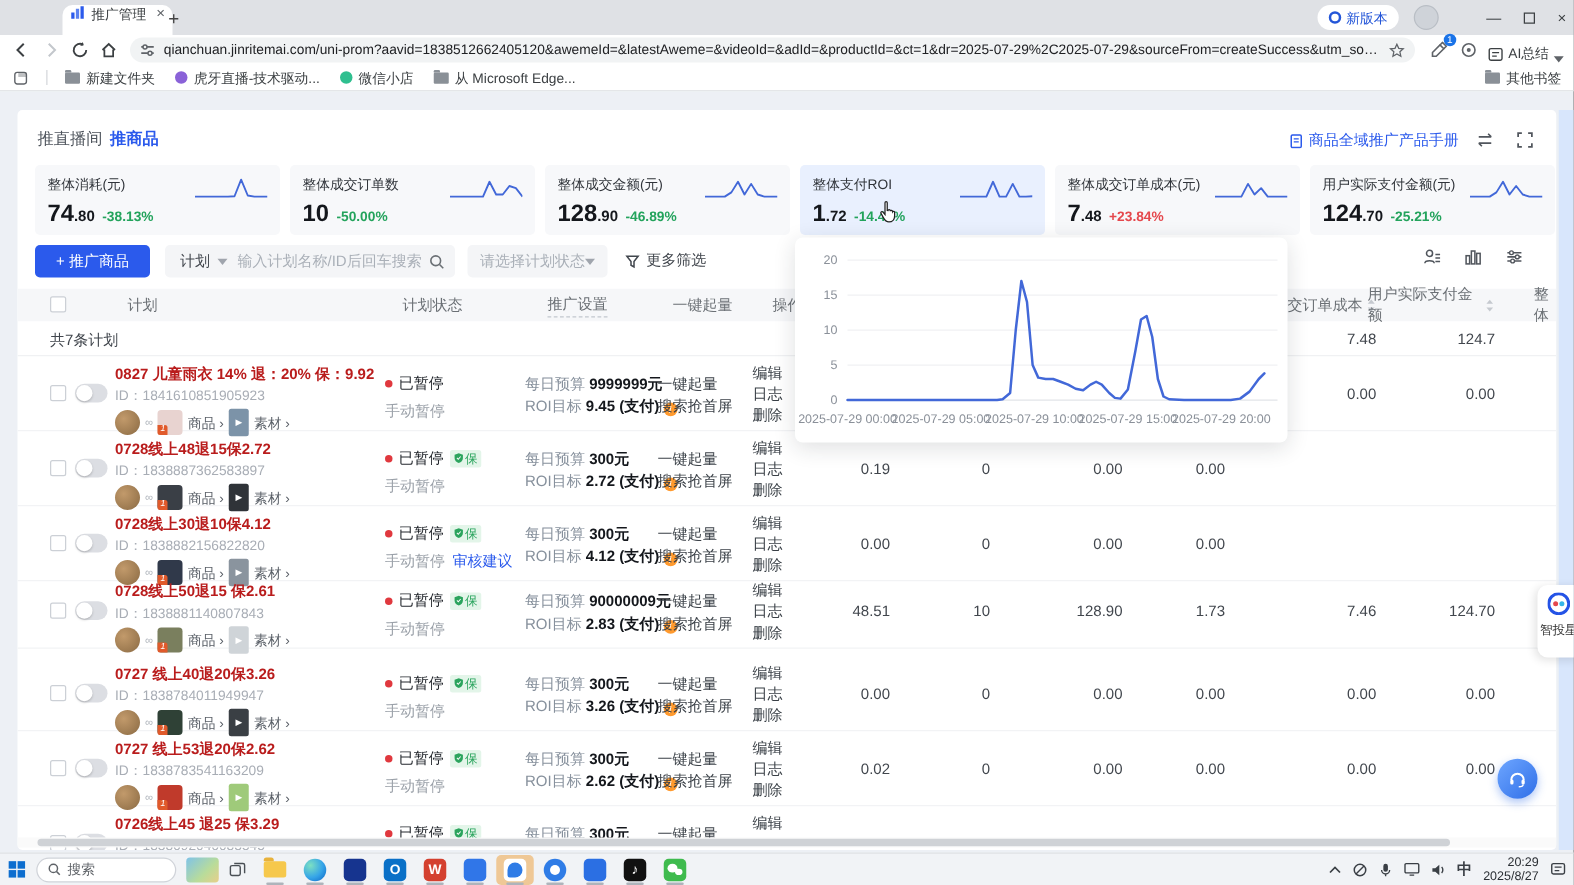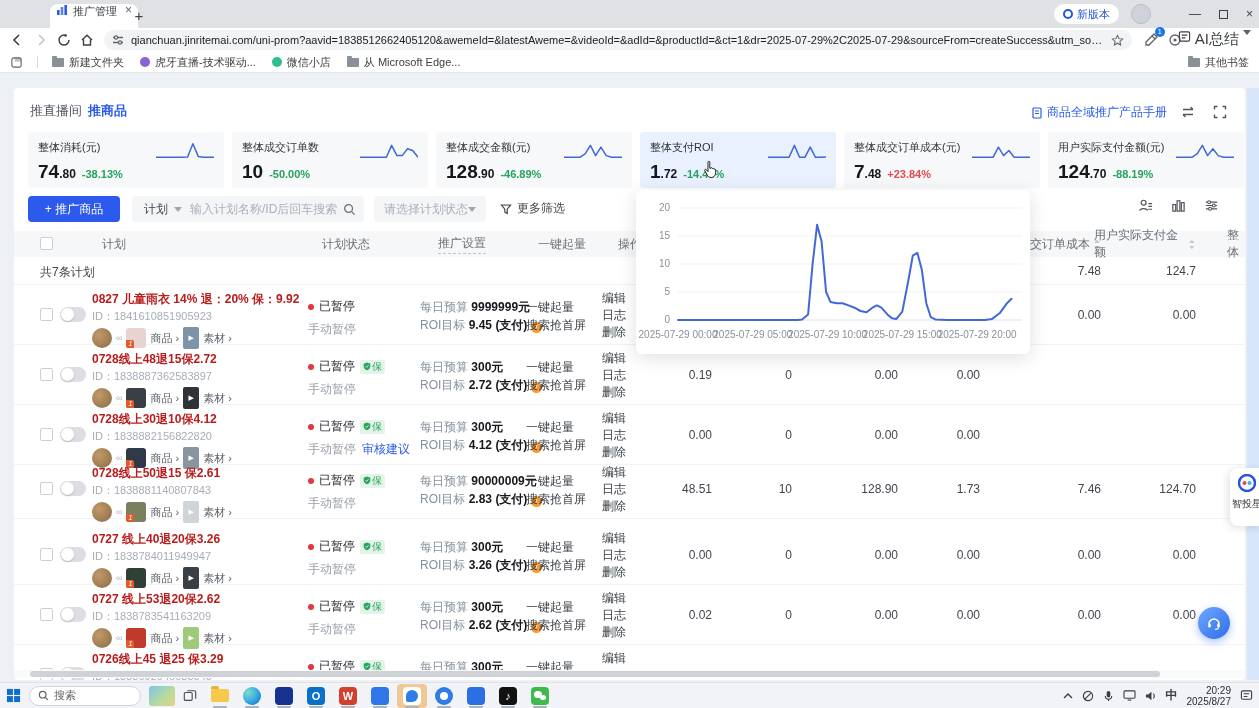--- a/index.html
+++ b/index.html
@@ -21,21 +21,21 @@
   .tp-avatar{position:absolute;right:108px;top:4px;width:20px;height:20px;border-radius:50%;background:#cfd3d9;border:1px solid #b9bec5;}
   .winbtns{position:absolute;right:6px;top:0;height:28px;display:flex;align-items:center;gap:18px;color:#3c4043;font-size:12px;}
   .maxbox{width:9px;height:9px;border:1px solid #3c4043;display:inline-block;}
 
   .navbar{position:absolute;left:0;top:28px;width:1259px;height:24px;background:#fff;}
   .nav-ic{position:absolute;top:3px;width:18px;height:18px;color:#5f6368;display:flex;align-items:center;justify-content:center;}
   .addr{position:absolute;left:104px;top:2px;width:1028px;height:20px;background:#f1f3f4;border-radius:10px;
         display:flex;align-items:center;padding:0 8px;gap:7px;}
   .addr-url{flex:1;font-size:11px;color:#202124;white-space:nowrap;overflow:hidden;text-overflow:ellipsis;}
   .ext-badge{position:absolute;top:-4px;right:-5px;background:#1a73e8;color:#fff;font-size:8px;border-radius:6px;padding:0 3px;line-height:10px;}
-  .ai-btn{position:absolute;right:8px;top:2px;height:20px;display:flex;align-items:flex-start;gap:4px;color:#3c4043;font-size:15px;}
+  .ai-btn{position:absolute;right:8px;top:2px;height:20px;display:flex;align-items:flex-end;gap:4px;color:#3c4043;font-size:11px;}
 
   .bmbar{position:absolute;left:0;top:52px;width:1259px;height:21px;background:#fff;border-bottom:1px solid #e4e6e8;
          display:flex;align-items:center;padding:0 10px;gap:14px;font-size:11px;color:#3c4043;}
   .bm{display:flex;align-items:center;gap:5px;white-space:nowrap;}
   .bm-sep{width:1px;height:12px;background:#d5d8dc;}
   .bm-folder{width:12px;height:9px;background:#8a9097;border-radius:1px;position:relative;display:inline-block;}
   .bm-folder:before{content:"";position:absolute;left:0;top:-2px;width:5px;height:2px;background:#8a9097;border-radius:1px 1px 0 0;}
   .bm-dot{width:10px;height:10px;border-radius:50%;display:inline-block;}
   .bm-other{margin-left:auto;display:flex;align-items:center;gap:5px;}
 
@@ -361,21 +361,21 @@
         <div class="stat-card" style="left: 1034px;">
           <div class="sc-top">
             <span class="sc-title">用户实际支付金额(元)</span>
             <svg class="spark" viewBox="0 0 58 20">
               <polyline points="0.0,17.3 5.3,17.3 10.5,17.3 15.8,17.3 21.1,13.9 26.4,5.4 31.6,15.6 36.9,8.8 42.2,15.6 47.5,17.3 52.7,17.3 58.0,17.3"></polyline>
             </svg>
           </div>
           <div class="sc-val">
             <span class="sc-int">124</span>
             <span class="sc-dec">.70</span>
-            <span class="sc-delta down">-88.19%</span>
+            <span class="sc-delta down">-25.21%</span>
           </div>
         </div>
       </div>
 
     <button class="add-btn">+ 推广商品</button>
     <div class="search-group">
       <span class="sg-sel">
           <span>计划</span>
           <span class="caret"></span>
         </span>

